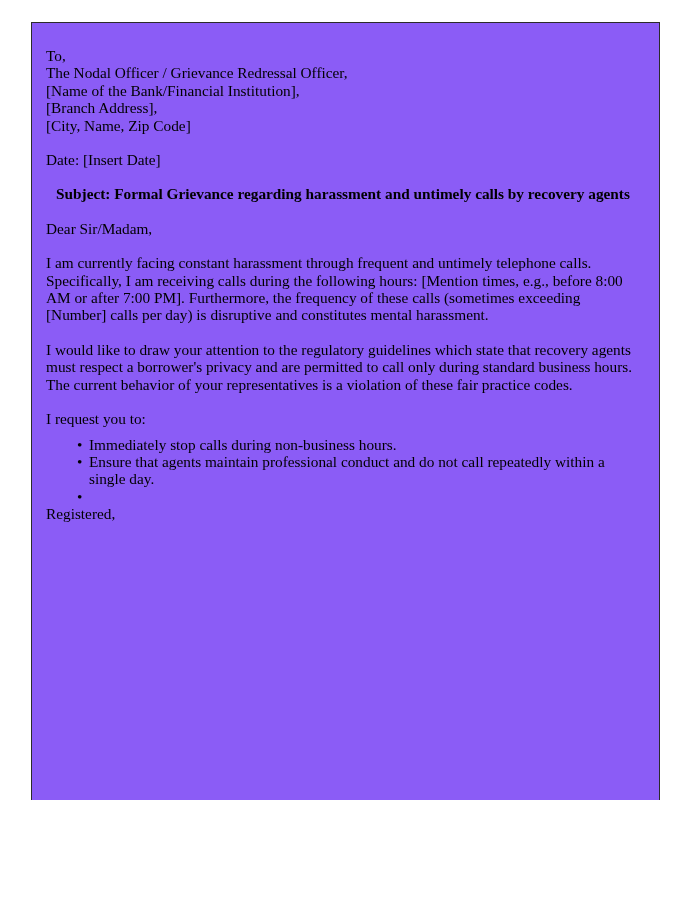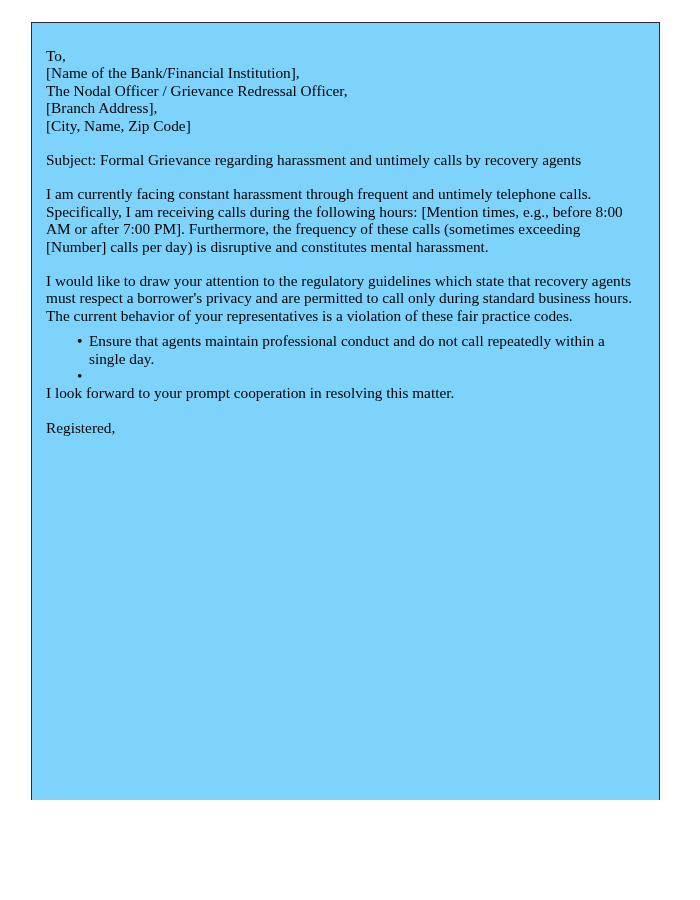--- a/index.html
+++ b/index.html
@@ -20,21 +20,21 @@
     position: absolute;
     left: 31px;
     top: 22px;
     width: 629px;     
     height: 778px;    
     box-sizing: border-box;
     border-top: 1px solid #2b2b2b;
     border-left: 1px solid #2b2b2b;
     border-right: 1px solid #2b2b2b;
     border-bottom: none;
-    background: #7dd3fc;
+    background: #8b5cf6;
   }
 
   #letter-body {
     position: absolute;
     left: 14px;       
     top: 24px;        
     width: 594px;     
   }
 
   .block {
@@ -44,21 +44,22 @@
   }
 
   
   .gap-addr     { margin-top: 0; }
   .gap-std      { margin-top: 17px; }
   .gap-subject  { margin-top: 17px; }
 
   .addr-line { display: block; }
 
   .subject {
-    font-weight: normal;
+    font-weight: bold;
+    text-align: center;
   }
 
   ul.request-list {
     margin: 8px 0 0 0;
     padding: 0;
     list-style: none;
   }
   ul.request-list li {
     position: relative;
     padding-left: 43px;   
@@ -75,46 +76,49 @@
   }
 </style>
 </head>
 <body>
 
 <div id="page-sheet">
   <div id="letter-body">
 
     <div class="block gap-addr">
       <span class="addr-line">To,</span>
+      <span class="addr-line">The Nodal Officer / Grievance Redressal Officer,</span>
       <span class="addr-line">[Name of the Bank/Financial Institution],</span>
-      <span class="addr-line">The Nodal Officer / Grievance Redressal Officer,</span>
       <span class="addr-line">[Branch Address],</span>
       <span class="addr-line">[City, Name, Zip Code]</span>
     </div>
 
+    <div class="block gap-std">Date: [Insert Date]</div>
 
     <div class="block gap-subject subject">Subject: Formal Grievance regarding harassment and untimely calls by recovery agents</div>
 
+    <div class="block gap-std">Dear Sir/Madam,</div>
 
     <p class="block gap-std">I am currently facing constant harassment through frequent and untimely telephone calls. Specifically, I am receiving calls during the following hours: [Mention times, e.g., before 8:00 AM or after 7:00 PM]. Furthermore, the frequency of these calls (sometimes exceeding [Number] calls per day) is disruptive and constitutes mental harassment.</p>
     <p class="block gap-std">I would like to draw your attention to the regulatory guidelines which state that recovery agents must respect a borrower's privacy and are permitted to call only during standard business hours. The current behavior of your representatives is a violation of these fair practice codes.</p>
 
+    <div class="block gap-std">I request you to:</div>
 
     <ul class="request-list">
       <li>
         <span class="bullet-dot">•</span>
+        <span>Immediately stop calls during non-business hours.</span>
       </li>
       <li>
         <span class="bullet-dot">•</span>
         <span>Ensure that agents maintain professional conduct and do not call repeatedly within a single day.</span>
       </li>
       <li>
         <span class="bullet-dot">•</span>
       </li>
     </ul>
 
-    <p class="block gap-std">I look forward to your prompt cooperation in resolving this matter.</p>
 
     <div class="block gap-std">Registered,</div>
 
 
   </div>
 </div>
 
 </body></html>

